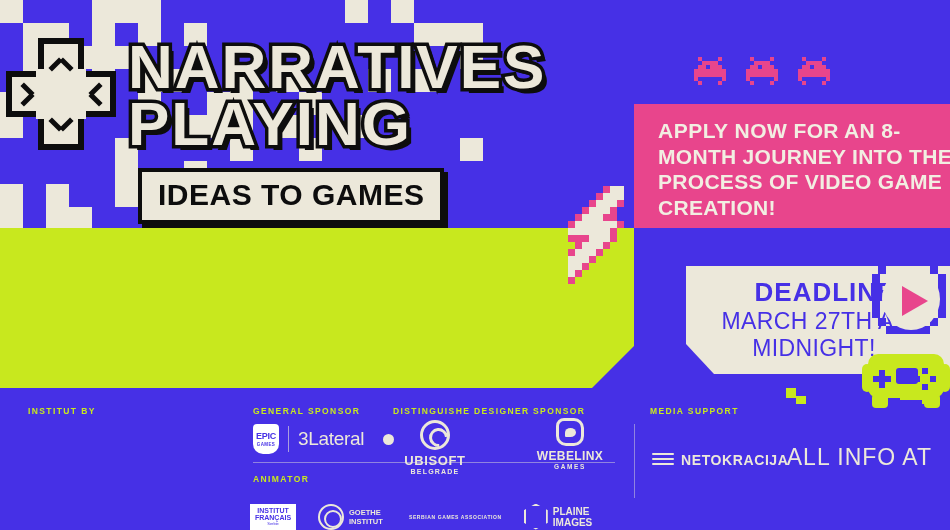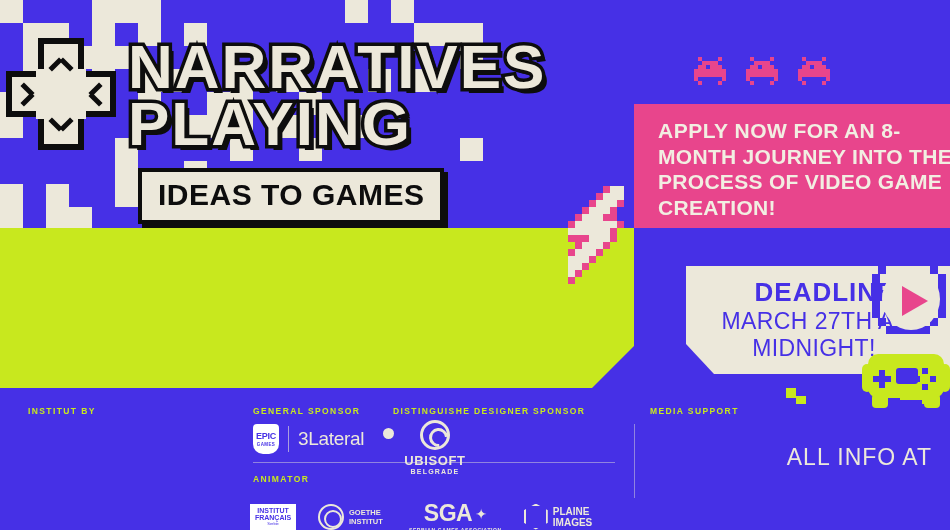--- a/index.html
+++ b/index.html
@@ -535,58 +535,67 @@
 
     <div class="cap" style="position:absolute; left:28px; top:18px;">INSTITUT BY</div>
 
     <div class="cap" style="position:absolute; left:253px; top:18px;">GENERAL SPONSOR</div>
     <div style="position:absolute; left:253px; top:36px; display:flex; align-items:center; gap:9px;">
       <div class="epic-shield">
         <div class="epic-e">EPIC</div>
         <div class="epic-g">GAMES</div>
       </div>
       <div class="vline"></div>
-      <div style="display:flex; gap:19px;">
+      <div style="display:flex; align-items:center; gap:19px;">
         <span class="logo-txt" style="font-size:19px; font-weight:500; letter-spacing:-0.3px;">3Lateral</span>
         <span style="display:inline-block;width:11px;height:11px;border-radius:50%;background:#ece8da;"></span>
       </div>
     </div>
 
     <div class="cap" style="position:absolute; left:393px; top:18px;">DISTINGUISHE DESIGNER</div>
     <div style="position:absolute; left:393px; top:32px; width:84px; text-align:center;">
       <div class="ubi-ring" style="margin:0 auto;"></div>
       <div class="logo-txt" style="font-size:13px; font-weight:700; letter-spacing:0.6px; margin-top:3px;">UBISOFT</div>
       <div class="logo-txt" style="font-size:7px; font-weight:700; letter-spacing:1.2px;">BELGRADE</div>
     </div>
 
     <div class="cap" style="position:absolute; left:533px; top:18px;">SPONSOR</div>
+    <div style="position:absolute; left:525px; top:30px; width:90px; text-align:center;">
+      <div class="web-ring" style="margin:0 auto;"></div>
+      <div class="logo-txt" style="font-size:12px; font-weight:700; letter-spacing:0.4px; margin-top:3px;">WEBELINX</div>
+      <div class="logo-txt" style="font-size:6.5px; font-weight:700; letter-spacing:1.6px;">GAMES</div>
+    </div>
 
     <div class="cap" style="position:absolute; left:650px; top:18px;">MEDIA SUPPORT</div>
     <div class="divider" style="left:634px; top:36px; width:1px; height:74px;"></div>
+    <div style="position:absolute; left:652px; top:64px; display:flex; align-items:center; gap:7px;">
+      <div class="netok-flag">
+        <i style="top:0;"></i>
+          <i style="top:5px;"></i>
+          <i style="top:10px;"></i>
+      </div>
+      <span class="logo-txt" style="font-size:14px; font-weight:700; letter-spacing:0.6px;">NETOKRACIJA</span>
+    </div>
 
     <div class="divider" style="left:253px; top:74px; width:362px; height:1px;"></div>
     <div class="cap" style="position:absolute; left:253px; top:86px;">ANIMATOR</div>
 
     <div style="position:absolute; left:250px; top:100px; display:flex; align-items:center; gap:22px;">
 
       <div class="chip" style="width:46px; height:26px;">
         <span style="font-size:7px; font-weight:700; color:#4630e6; line-height:1.05; text-align:center;">INSTITUT FRANÇAIS</span>
         <span style="font-size:4px; color:#4630e6;">Serbie</span>
       </div>
 
       <div style="display:flex; align-items:center; gap:5px;">
         <div class="goethe-ring"></div>
         <span class="logo-txt" style="font-size:7.5px; font-weight:700; line-height:1.2; width:38px;">GOETHE INSTITUT</span>
       </div>
 
       <div style="text-align:center;">
-        <div style="display:flex; align-items:center; justify-content:center; gap:3px;">
-          <span class="logo-txt" style="font-size:23px; font-weight:700; letter-spacing:-0.5px;">SGA</span>
-          <span class="sga-star" style="font-size:14px;">✦</span>
-        </div>
         <div class="logo-txt" style="font-size:5px; font-weight:700; letter-spacing:0.6px;">SERBIAN GAMES ASSOCIATION</div>
       </div>
 
       <div style="display:flex; align-items:center; gap:5px;">
         <div class="plaine-hex"></div>
         <span class="logo-txt" style="font-size:10px; font-weight:700; line-height:1.1; width:46px;">PLAINE IMAGES</span>
       </div>
 
       <span class="logo-txt" style="font-size:15px; font-weight:700; letter-spacing:0.4px;margin-top:40px;">AMAZE.</span>
     </div>

